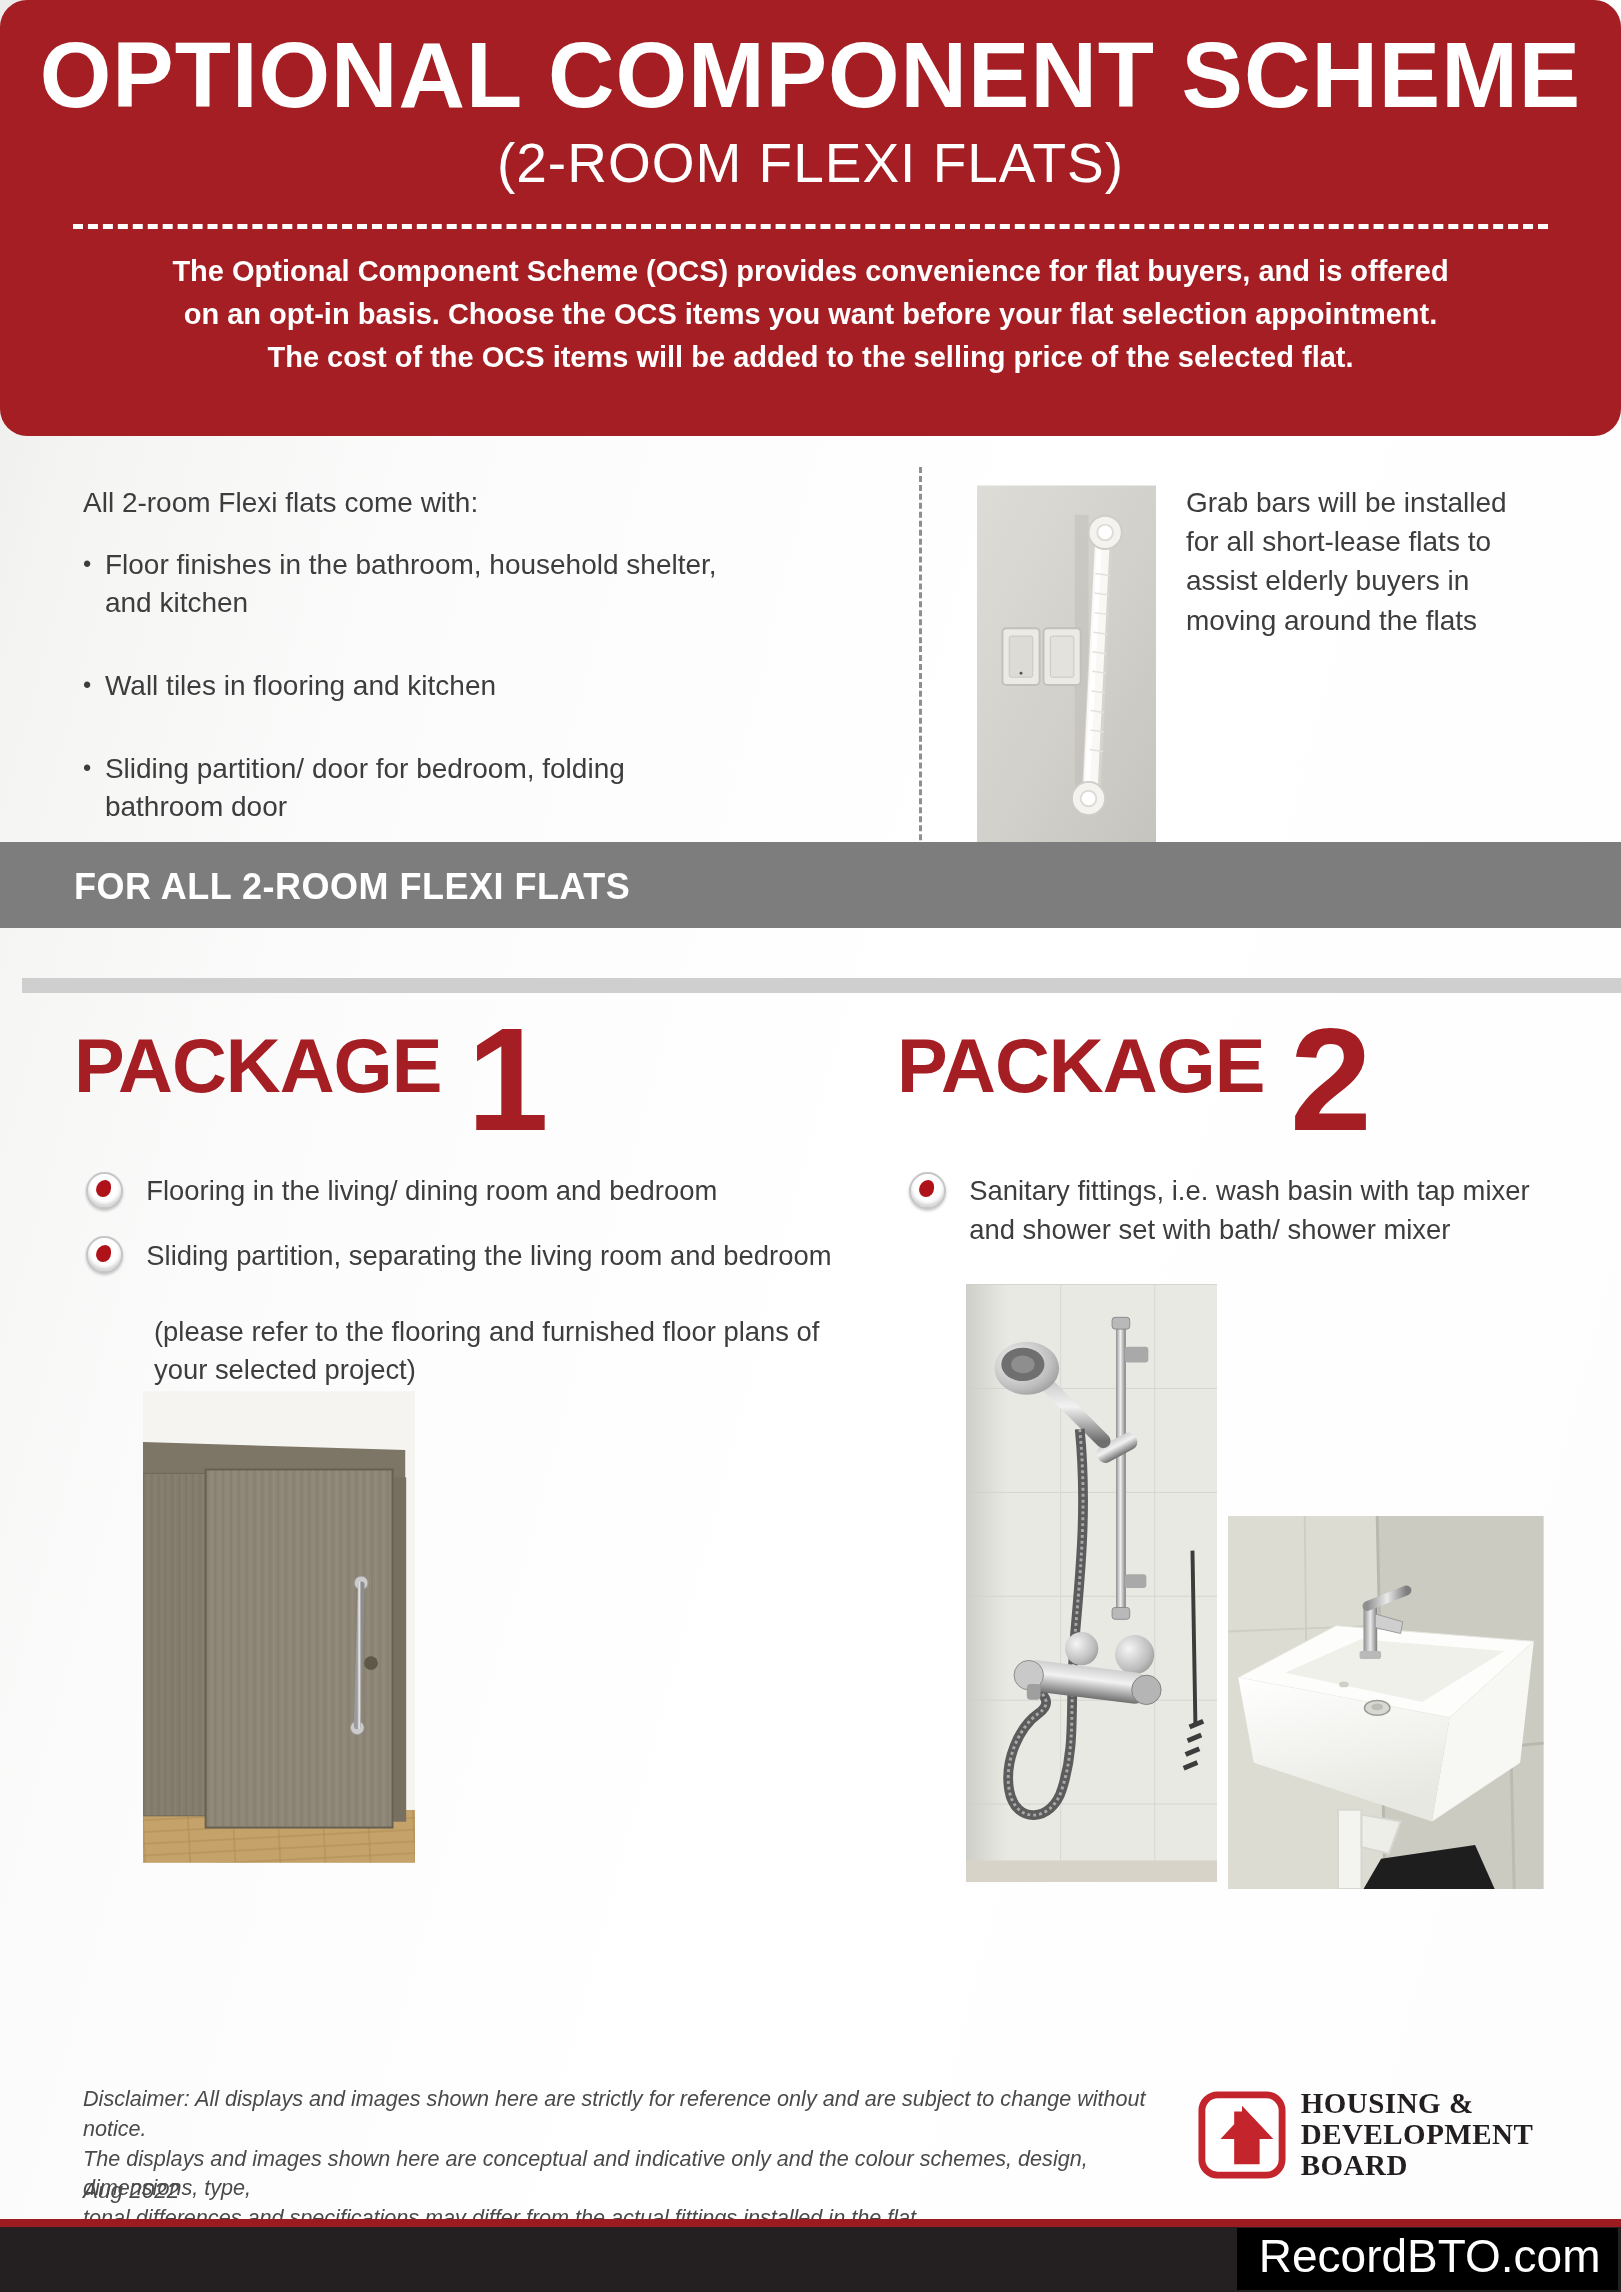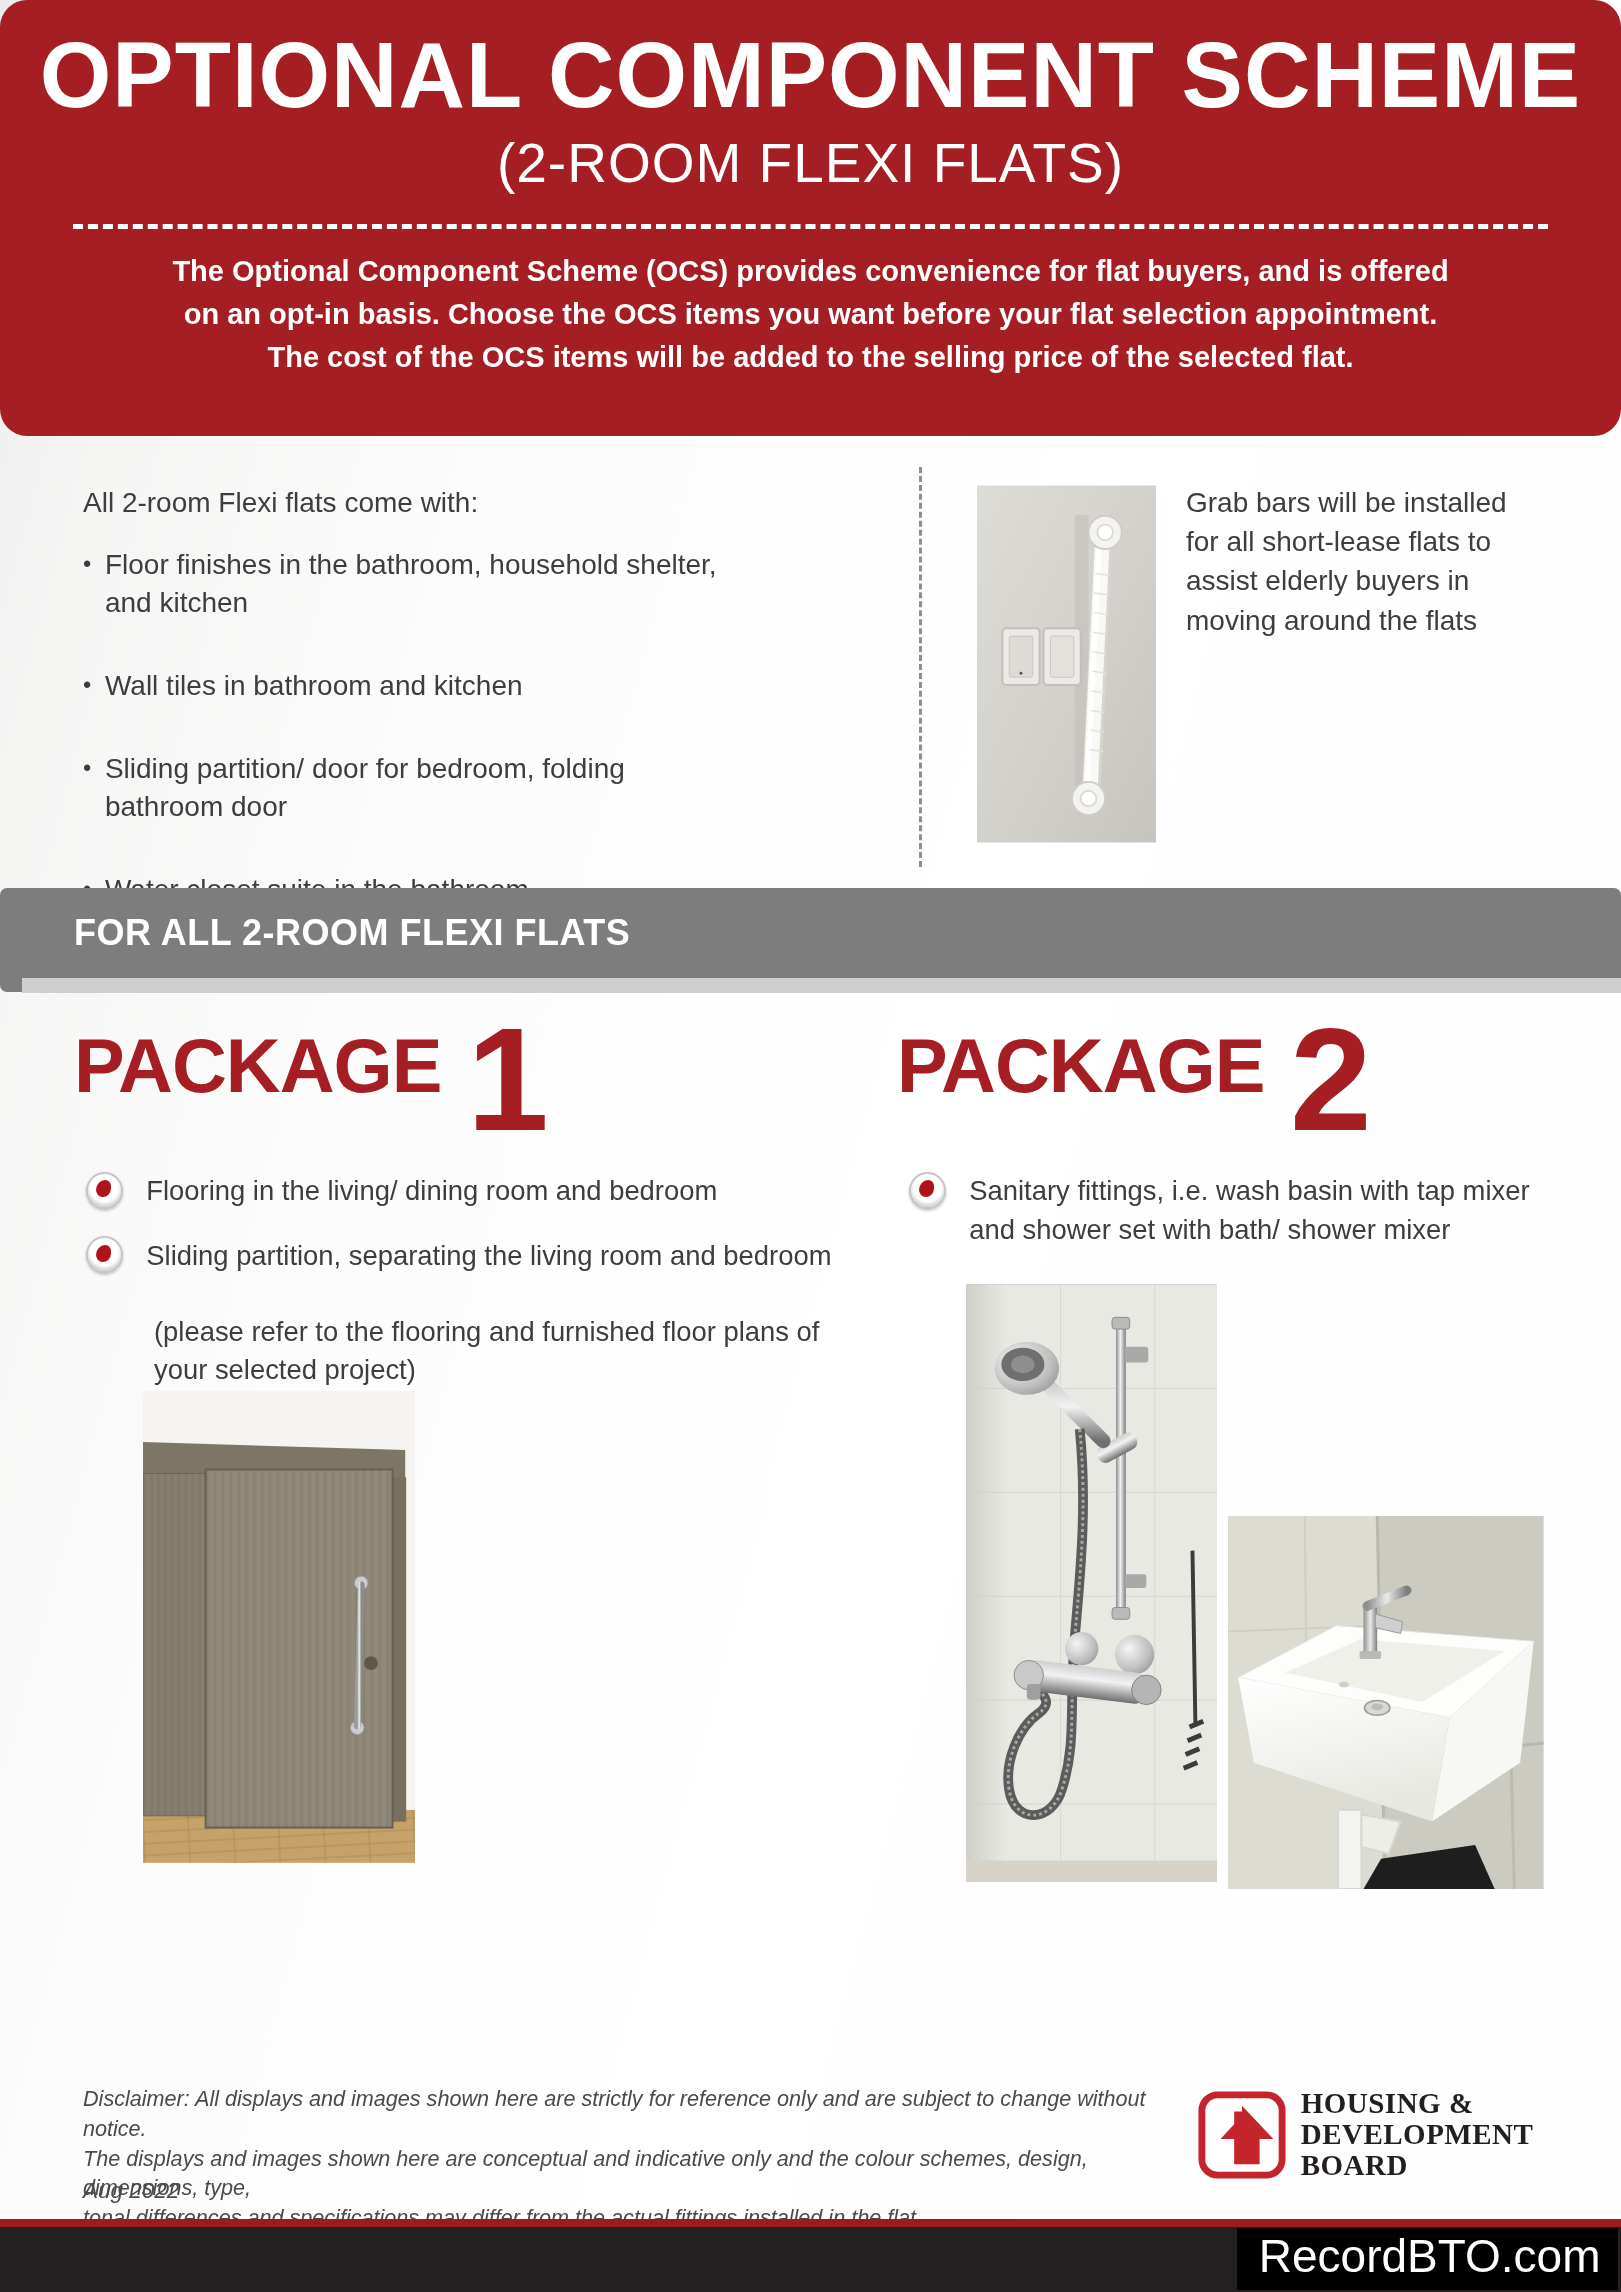--- a/index.html
+++ b/index.html
@@ -18,21 +18,21 @@
   .included{position:absolute;top:436px;left:0;width:100%;height:454px;}
   .inc-heading{position:absolute;left:83px;top:51px;font-size:28px;}
   .inc-list{position:absolute;left:83px;top:110px;margin:0;padding:0;list-style:none;width:794px;}
   .inc-list li{display:flex;gap:13.7px;margin-bottom:45px;font-size:28px;line-height:1.36;}
   .inc-bullet{flex:none;font-size:23.5px;line-height:1.6;}
   .inc-text{white-space:pre-line;}
   .v-dash{position:absolute;left:919px;top:31px;height:400px;width:0;border-left:3.9px dashed #8f8f8f;}
   .grab-figure{position:absolute;left:977px;top:49px;width:179px;height:358px;margin:0;}
   .grab-caption{position:absolute;left:1186px;top:47px;width:363px;font-size:28px;line-height:1.40;white-space:pre-line;}
   
-  .banner{position:absolute;top:888px;left:0;width:100%;height:104px;background:#7d7d7d;border-radius:7px;}
+  .banner{position:absolute;top:842px;left:0;width:100%;height:86px;background:#7d7d7d;}
   .banner span{display:block;margin-left:74px;line-height:90px;color:#fff;font-size:36px;font-weight:bold;letter-spacing:0.5px;}
   .banner-shadow{position:absolute;top:978px;left:21.6px;right:0;height:14.7px;background:#cfcfcf;}
   
   .pkg{position:absolute;top:1019px;}
   .pkg1{left:74px;width:823px;}
   .pkg2{left:897px;width:706px;}
   .pkg-heading{display:flex;align-items:flex-start;color:#a41e23;height:125px;}
   .pkg-label{font-size:76px;font-weight:bold;letter-spacing:-1px;margin-top:9px;line-height:1;}
   .pkg-number{font-size:147px;font-weight:bold;line-height:0.82;margin-left:25.5px;}
   .pkg-items{list-style:none;margin:25.5px 0 0;padding-left:11.8px;}
@@ -74,21 +74,21 @@
   <section class="included">
     <div class="inc-heading">All 2-room Flexi flats come with:</div>
     <ul class="inc-list">
       <li>
         <span class="inc-bullet">•</span>
         <span class="inc-text">Floor finishes in the bathroom, household shelter,
 and kitchen</span>
       </li>
       <li>
         <span class="inc-bullet">•</span>
-        <span class="inc-text">Wall tiles in bathroom and kitchen</span>
+        <span class="inc-text">Wall tiles in flooring and kitchen</span>
       </li>
       <li>
         <span class="inc-bullet">•</span>
         <span class="inc-text">Sliding partition/ door for bedroom, folding
 bathroom door</span>
       </li>
       <li>
         <span class="inc-bullet">•</span>
         <span class="inc-text">Water closet suite in the bathroom</span>
       </li>

